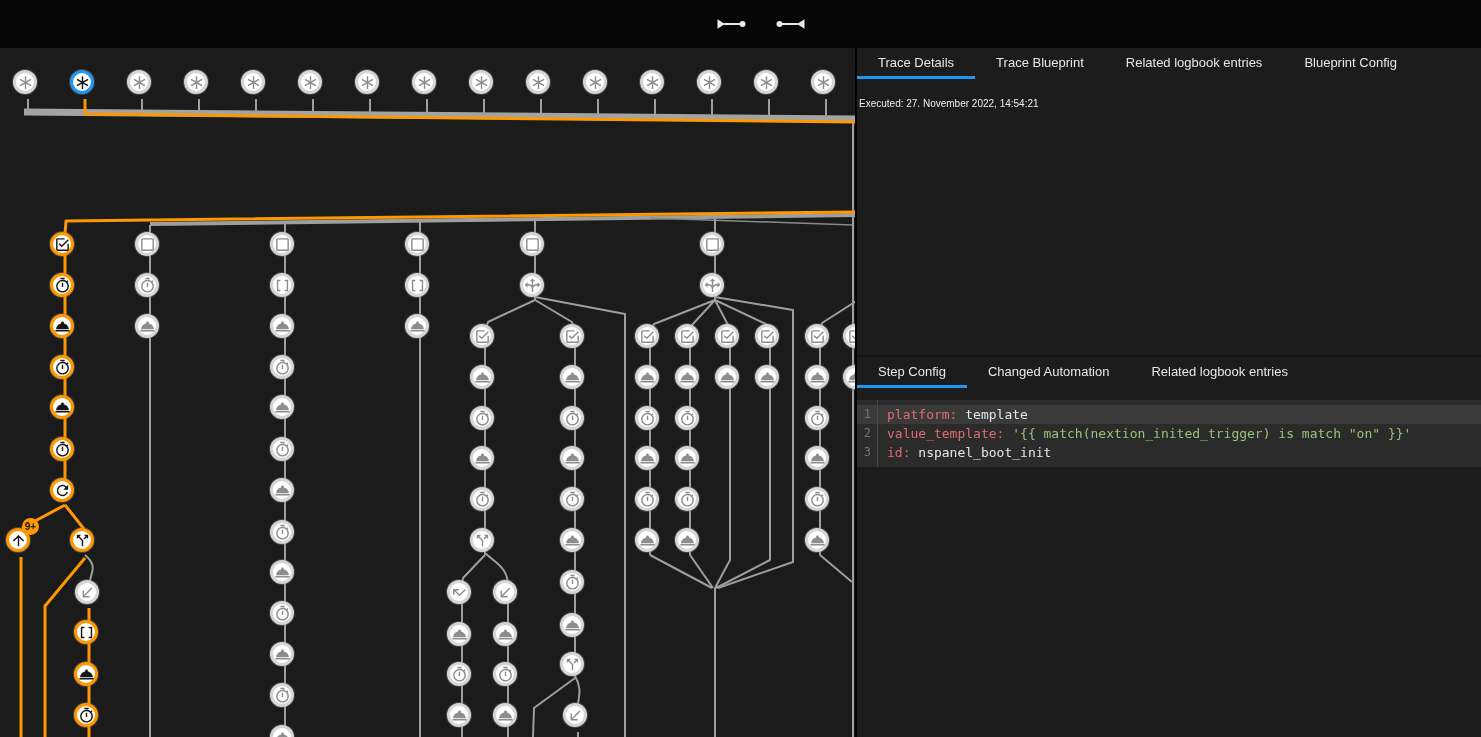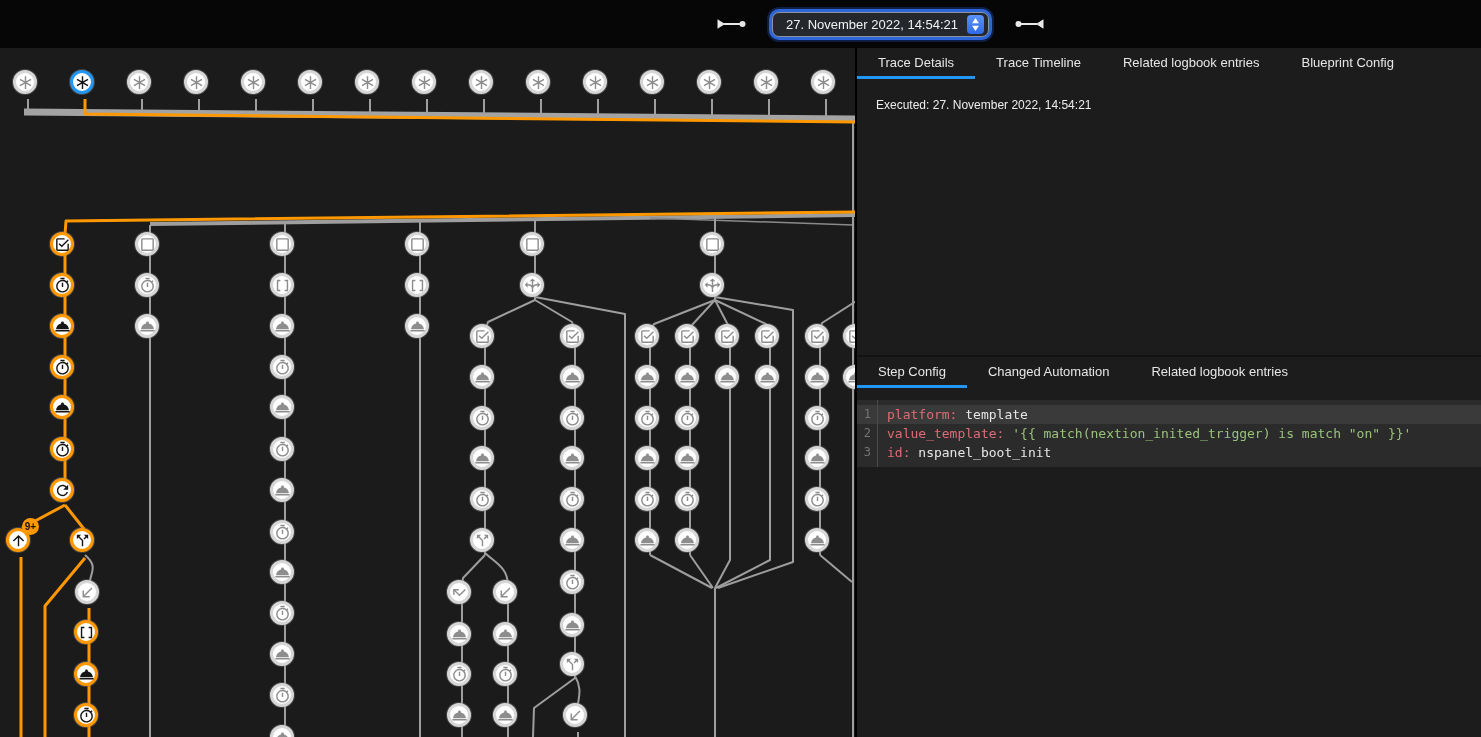--- a/index.html
+++ b/index.html
@@ -34,21 +34,21 @@
   .node.active   { border-color:#ff9800; } .node.active svg   { fill:#151515; }
   .node.selected { border-color:#2196f3; } .node.selected svg { fill:#151515; }
   .iter-badge { position:absolute; width:17px; height:17px; border-radius:50%; background:#ff9800; color:#161616;
                 font-size:10px; font-weight:bold; line-height:17px; text-align:center; z-index:3; }
 
   
   .right { position:absolute; left:857px; top:48px; width:624px; height:689px; background:#1c1c1c; color:#e4e4e4; }
   .tabbar { display:flex; height:31px; align-items:stretch; }
   .tab { font-size:13px; color:#e6e6e6; line-height:29px; padding:0 21px; cursor:pointer; border-bottom:3px solid transparent; white-space:nowrap; }
   .tab.active { border-bottom-color:#2196f3; }
-  .executed { padding:19px 0 0 19px; font-size:12px; color:#ededed; }
+  .executed { padding:19px 0 0 2px; font-size:10px; color:#ededed; }
   .bottom-panel { position:absolute; left:0; top:307px; width:740px; bottom:0; background:#1c1c1c; border-top:2px solid #121212; }
 
   
   .code { margin-top:12px; background:#2b2b2b; font-family:"DejaVu Sans Mono", monospace; font-size:13px; line-height:19px; }
   .code-row { display:flex; }
   .code-row.active { background:#3a3a3a; }
   .ln { flex:none; width:21px; text-align:right; padding-right:6px; color:#757575; font-size:12px; border-right:1px solid #4a4a4a; user-select:none; }
   .code-text { padding-left:9px; white-space:pre; color:#e6e6e6; }
   .tok-key { color:#e06c75; }
   .tok-string { color:#98c379; }
@@ -61,31 +61,20 @@
 
   <div class="topbar">
     <div class="trace-controls">
       <button class="nav-arrow" title="">
         <svg width="30" height="12" viewBox="0 0 30 12">
           <path d="M8 6H24" stroke="#e8e8e8" stroke-width="2" fill="none"></path>
           <path d="M9 6L1.5 1.2V10.8Z" fill="#e8e8e8"></path>
           <circle cx="26.5" cy="6" r="3" fill="#e8e8e8"></circle>
         </svg>
       </button>
-      <div class="date-picker">
-        <span class="val">27. November 2022, 14:54:21</span>
-        <span class="stepper">
-          <svg width="9" height="6" viewBox="0 0 10 7">
-              <path d="M5 0L9 6H1Z" fill="#fff"></path>
-            </svg>
-          <svg width="9" height="6" viewBox="0 0 10 7">
-              <path d="M5 7L1 1H9Z" fill="#fff"></path>
-            </svg>
-        </span>
-      </div>
       <button class="nav-arrow" title="">
         <svg width="30" height="12" viewBox="0 0 30 12">
           <path d="M6 6H22" stroke="#e8e8e8" stroke-width="2" fill="none"></path>
           <path d="M21 6L28.5 1.2V10.8Z" fill="#e8e8e8"></path>
           <circle cx="3.5" cy="6" r="3" fill="#e8e8e8"></circle>
         </svg>
       </button>
     </div>
   </div>
 
@@ -613,21 +602,21 @@
           <svg viewBox="0 0 24 24">
             <path d="M12,5A2,2 0 0,1 14,7C14,7.24 13.96,7.47 13.88,7.69C17.95,8.5 21,11.91 21,16H3C3,11.91 6.05,8.5 10.12,7.69C10.04,7.47 10,7.24 10,7A2,2 0 0,1 12,5M22,19H2V17H22V19Z"></path>
           </svg>
         </div>
       </div>
   </div>
 
   <div class="right">
     <div class="tabbar" id="detail-tabs">
         <div class="tab active">Trace Details</div>
-        <div class="tab">Trace Timeline</div>
+        <div class="tab">Trace Blueprint</div>
         <div class="tab">Related logbook entries</div>
         <div class="tab">Blueprint Config</div>
       </div>
     <div class="executed">Executed: 27. November 2022, 14:54:21</div>
 
     <div class="bottom-panel">
       <div class="tabbar" id="config-tabs">
           <div class="tab active">Step Config</div>
           <div class="tab">Changed Automation</div>
           <div class="tab">Related logbook entries</div>

